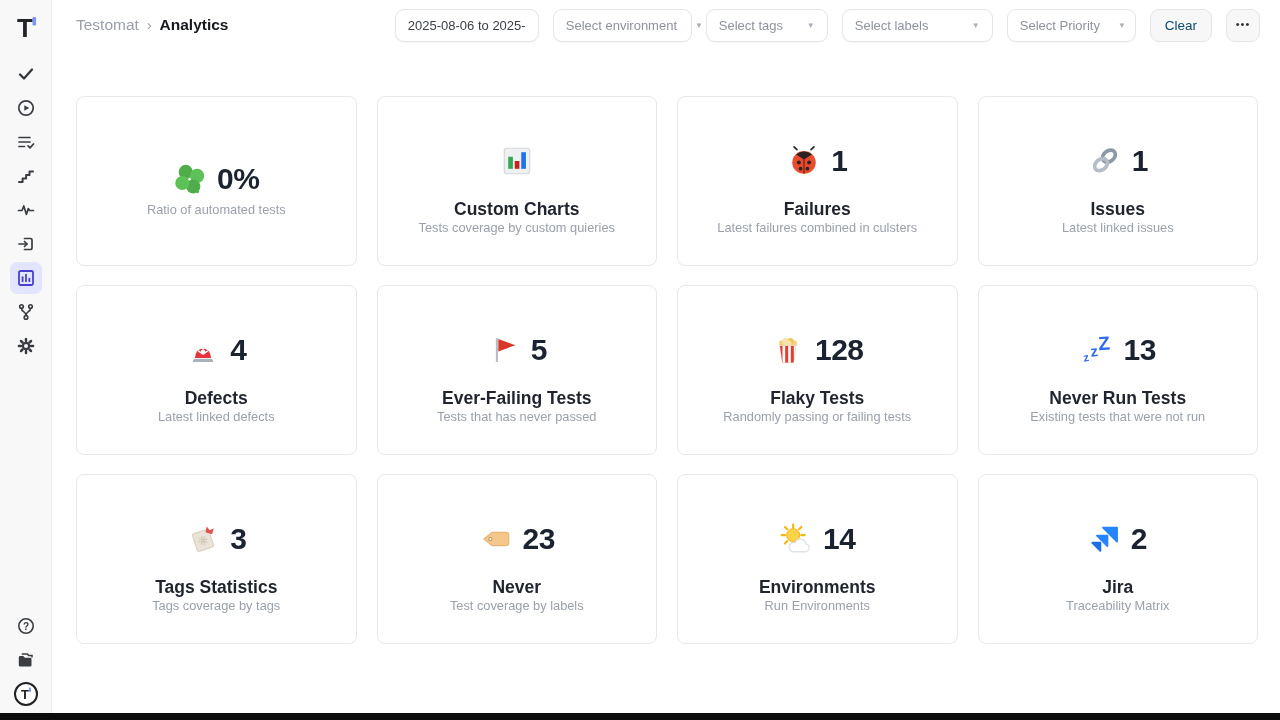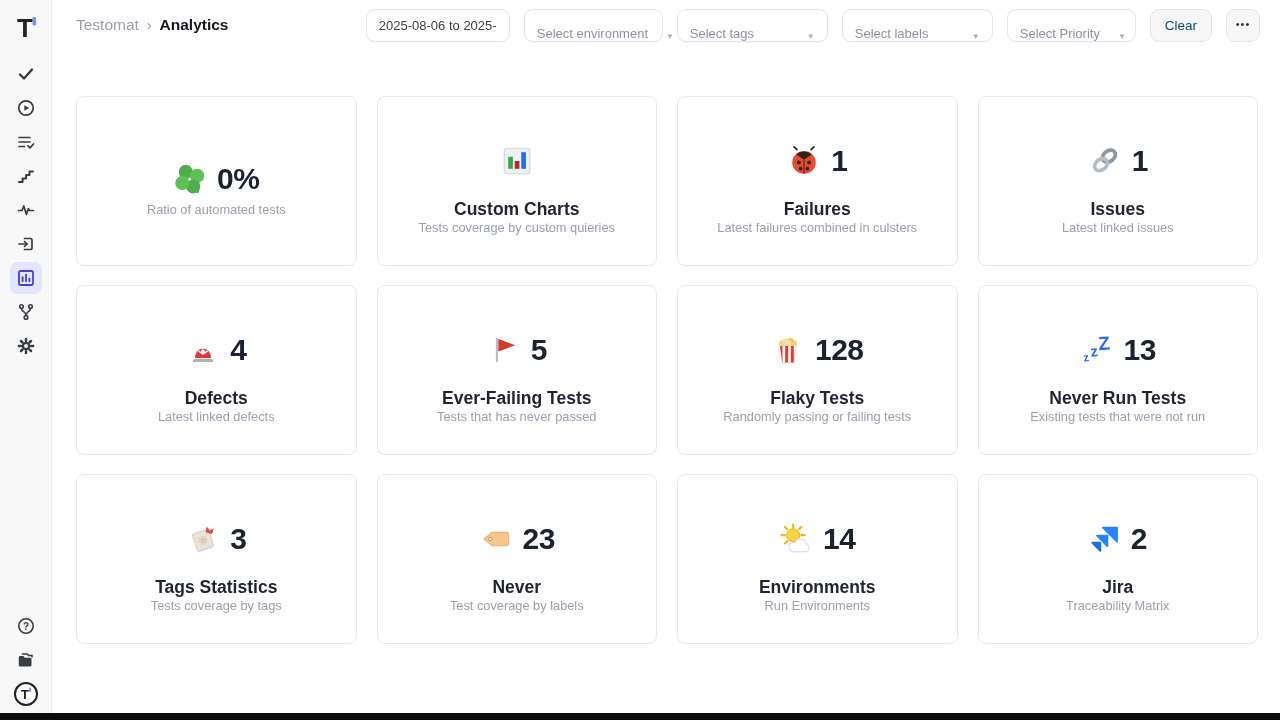--- a/index.html
+++ b/index.html
@@ -37,23 +37,23 @@
   .crumb-sep  { color:#9aa0aa; font-size:14px; }
   .crumb-current { color:#15181d; font-weight:700; }
 
   .filters { margin-left:auto; display:flex; align-items:center; gap:14px; }
   .pill {
     height:33px; background:#fff; border:1px solid #e3e5e9; border-radius:9px;
     display:flex; align-items:center; padding:0 12px; font-size:13px;
     box-shadow:0 1px 1px rgba(20,22,30,0.03); cursor:pointer; white-space:nowrap;
   }
   .date-pill { color:#3b4048; font-weight:500; justify-content:center; min-width:144px; }
-  .select-pill { color:#8d939e; justify-content:space-between;align-items:flex-end; }
+  .select-pill { color:#8d939e; justify-content:space-between; }
   .select-pill .arrow { color:#aab0ba; font-size:8px; margin-left:18px; }
-  .w-env{width:139px}.w-tags{width:151px}.w-labels{width:151px}.w-priority{width:129px}
+  .w-env{width:139px}.w-tags{width:122px}.w-labels{width:151px}.w-priority{width:129px}
   .btn-clear {
     height:33px; background:#f7f7f8; border:1px solid #e3e5e9; border-radius:9px;
     padding:0 14px; font-size:13.5px; color:#0c4a6e; font-weight:500;
     display:flex; align-items:center; cursor:pointer;
   }
   .btn-more {
     height:33px; width:34px; background:#f7f7f8; border:1px solid #e3e5e9; border-radius:9px;
     display:flex; align-items:center; justify-content:center;
     font-size:11px; letter-spacing:1px; color:#2f3237; cursor:pointer; padding-bottom:2px;
   }
@@ -382,21 +382,21 @@
               <g stroke="#d2c8b6" stroke-width="0.9" stroke-linecap="round">
                 <path d="M12 10 v6 M9 13 h6 M9.9 10.9 l4.2 4.2 M14.1 10.9 l-4.2 4.2"></path>
               </g>
             </g>
             <path d="M14.6 3.2 l2.2 2.6 2.8-1.4 -1.2 4.2 -4.6-1.4 Z" fill="#e04f4f"></path>
           </svg>
       </span>
       <span class="card-value">3</span>
     </div>
     <div class="card-title">Tags Statistics</div>
-    <div class="card-subtitle">Tests coverage by tags</div>
+    <div class="card-subtitle">Tags coverage by tags</div>
   </div>
 
   <div class="card">
     <div class="card-head">
       <span class="icon-wrap">
         <svg width="34" height="34" viewBox="0 0 24 24">
             <path d="M3.5 12 L9.3 7.3 H19 a2 2 0 0 1 2 2 v5.4 a2 2 0 0 1-2 2 H9.3 Z" fill="#f6c78b" stroke="#e9b374" stroke-width="0.8"></path>
             <circle cx="8" cy="12" r="1.15" fill="#fffaf2" stroke="#c9a067" stroke-width="0.8"></circle>
           </svg>
       </span>

